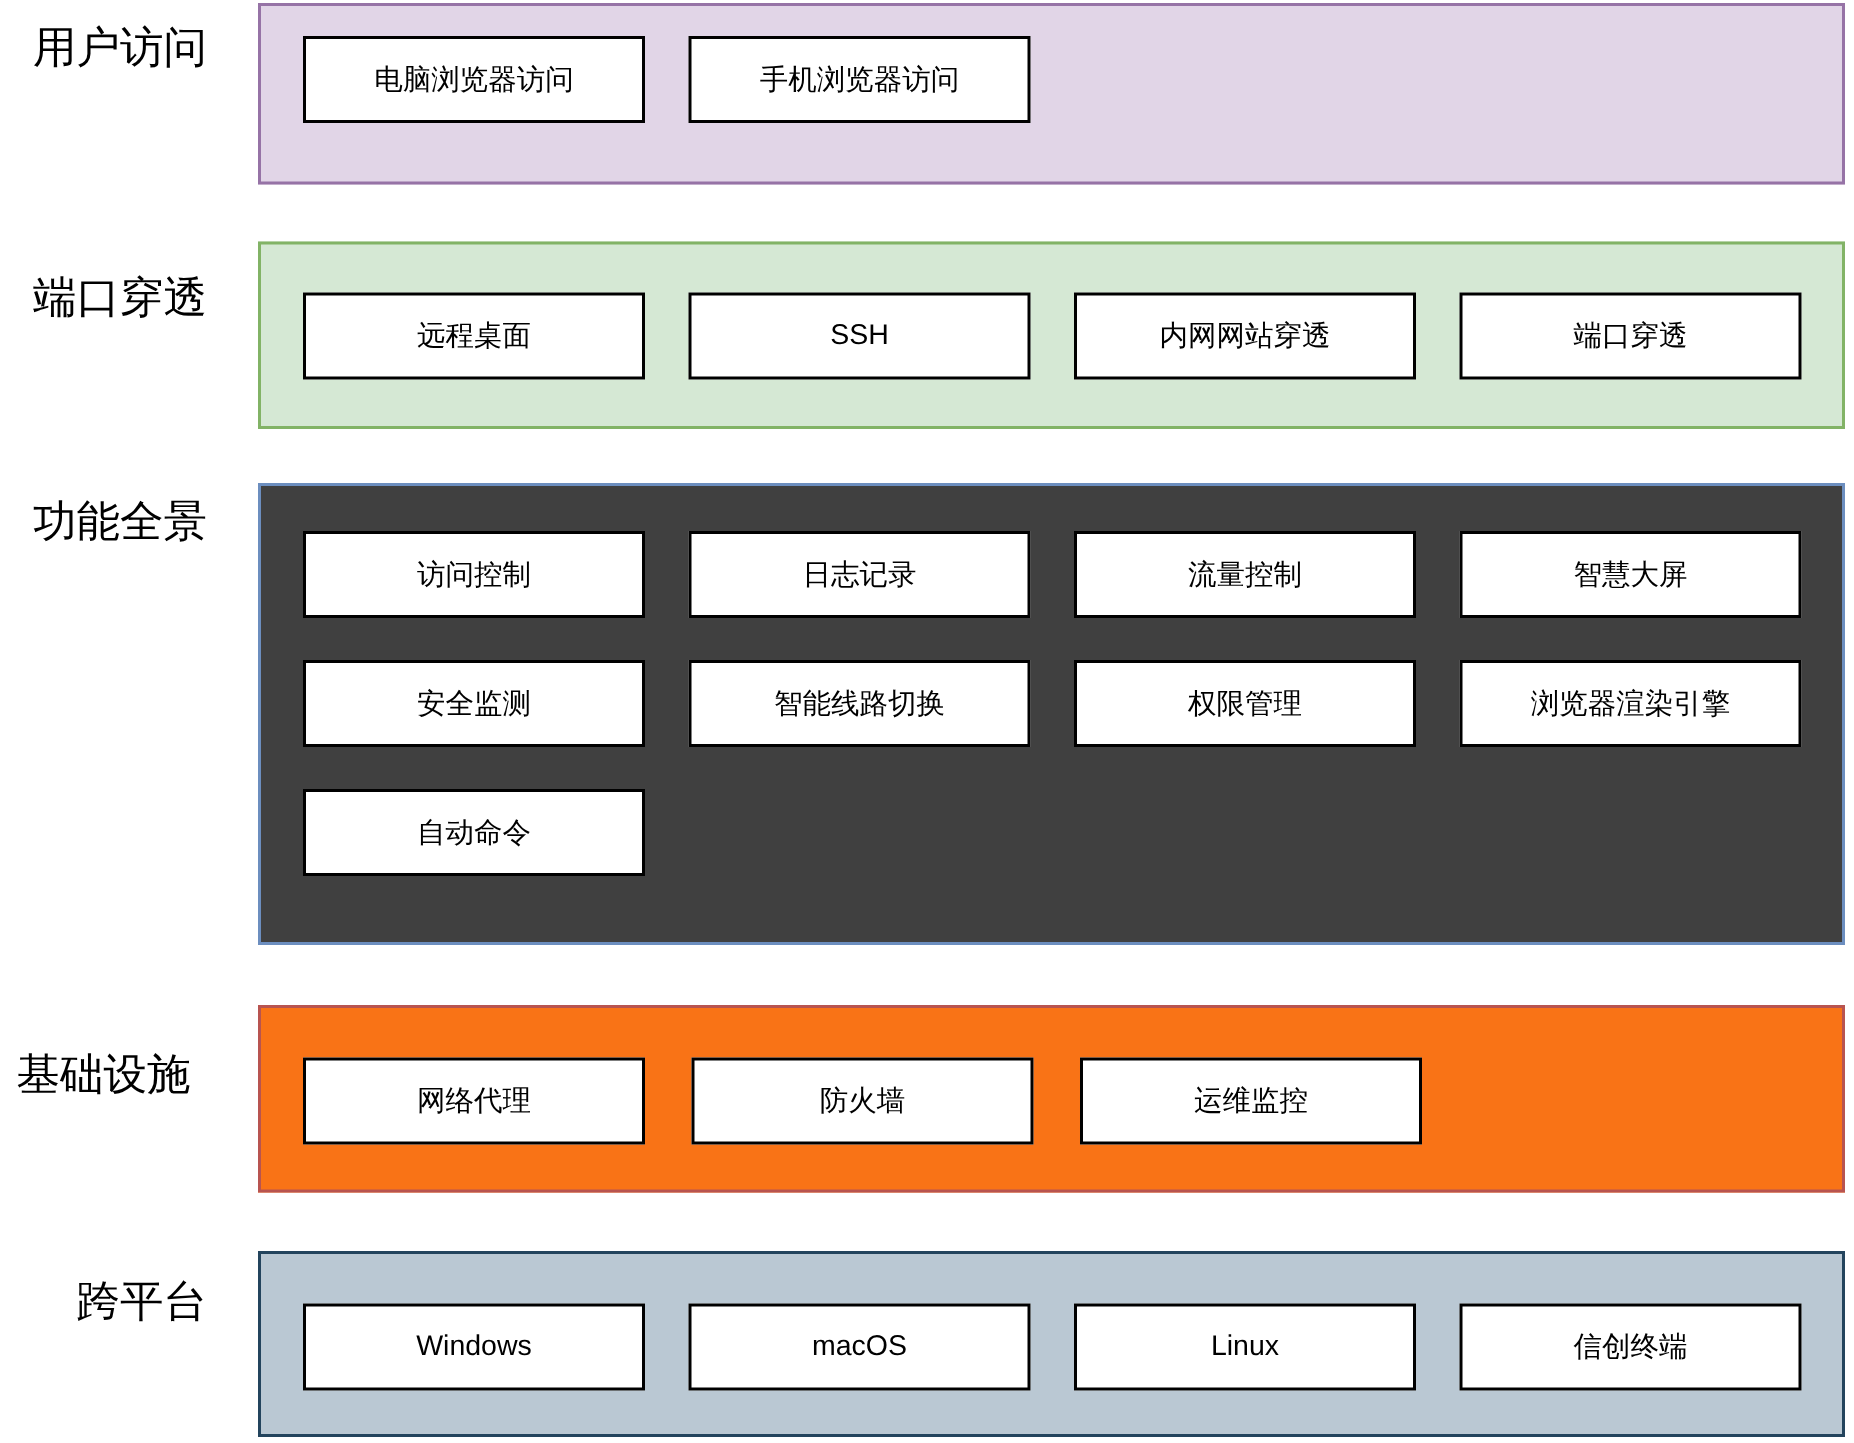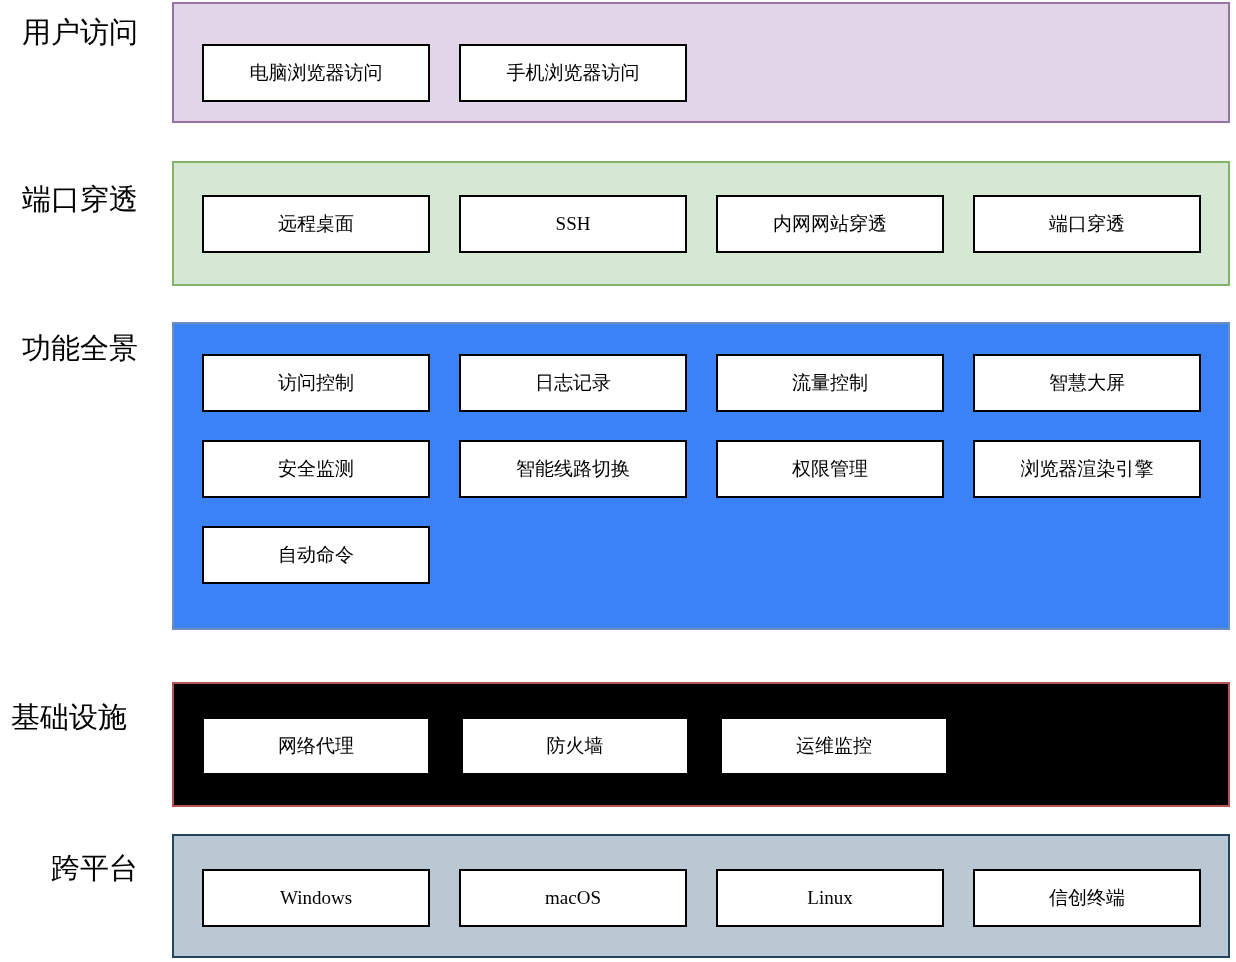--- a/index.html
+++ b/index.html
@@ -41,24 +41,23 @@
   .band-0 { top: 2px;   height: 121px; }
   .band-1 { top: 161px; height: 125px; }
   .band-2 { top: 322px; height: 308px; }
   .band-3 { top: 670px; height: 125px; }
   .band-4 { top: 834px; height: 124px; }
   .band-content {
     display: flex;
     flex-wrap: wrap;
     align-content: flex-start;
     gap: 28px 29px;
-    padding: 40px 0 0 28px;
+    padding: 20px 0 0 28px;
     height: 100%;
     box-sizing: border-box;
-    font-family: Liberation Serif, serif;
   }
   .content-1 { padding-top: 32px; }
   .content-2 { padding-top: 30px; }
   .content-3 { padding-top: 33px; gap: 28px 31px; }
   .content-4 { padding-top: 33px; }
   .box {
     width: 228px;
     height: 58px;
     background: #ffffff;
     border: 2px solid #000000;
@@ -85,35 +84,35 @@
     <div class="layer-label label-1">端口穿透</div>
     <div class="band band-1" style="background: rgb(213, 232, 212); border-color: rgb(130, 179, 102);">
       <div class="band-content content-1">
         <div class="box">远程桌面</div>
         <div class="box">SSH</div>
         <div class="box">内网网站穿透</div>
         <div class="box">端口穿透</div>
       </div>
     </div>
     <div class="layer-label label-2">功能全景</div>
-    <div class="band band-2" style="background: #3b82f6; border-color: rgb(108, 142, 191);">
+    <div class="band band-2" style="background: #404040; border-color: rgb(108, 142, 191);">
       <div class="band-content content-2">
         <div class="box">访问控制</div>
         <div class="box">日志记录</div>
         <div class="box">流量控制</div>
         <div class="box">智慧大屏</div>
         <div class="box">安全监测</div>
         <div class="box">智能线路切换</div>
         <div class="box">权限管理</div>
         <div class="box">浏览器渲染引擎</div>
         <div class="box">自动命令</div>
       </div>
     </div>
     <div class="layer-label label-3">基础设施</div>
-    <div class="band band-3" style="background: #000000; border-color: rgb(184, 84, 80); margin-top: 12px;">
+    <div class="band band-3" style="background: #f97316; border-color: rgb(184, 84, 80);">
       <div class="band-content content-3">
         <div class="box">网络代理</div>
         <div class="box">防火墙</div>
         <div class="box">运维监控</div>
       </div>
     </div>
     <div class="layer-label label-4">跨平台</div>
     <div class="band band-4" style="background: rgb(186, 200, 211); border-color: rgb(35, 68, 93);">
       <div class="band-content content-4">
         <div class="box">Windows</div>

